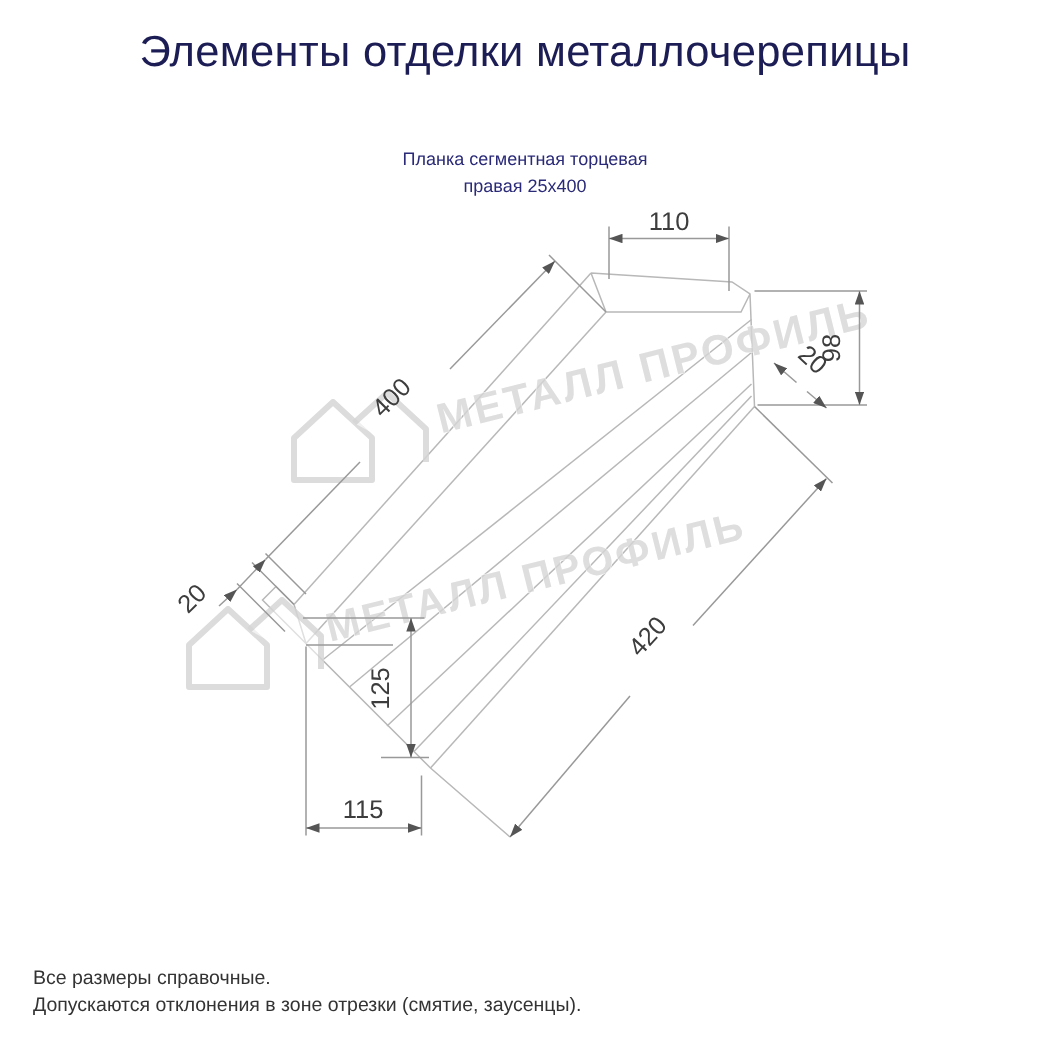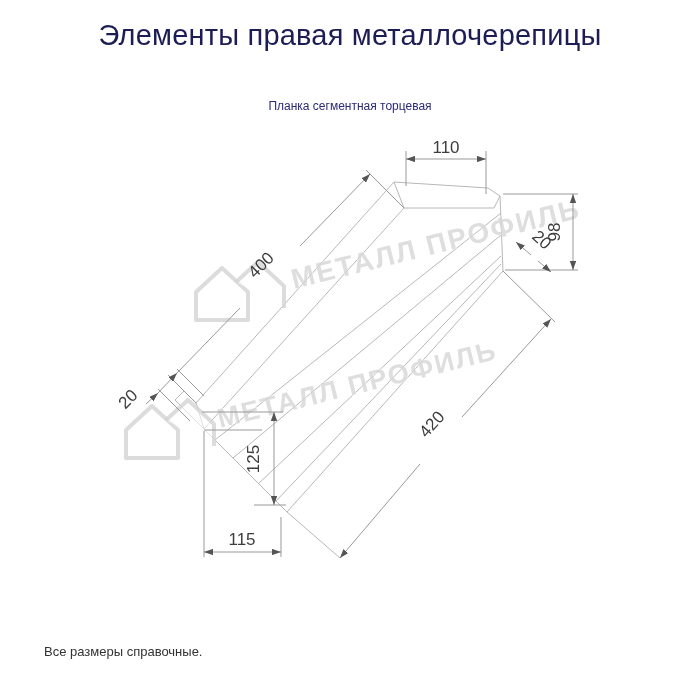--- a/index.html
+++ b/index.html
@@ -17,31 +17,32 @@
   .drawing-svg{position:absolute;left:0;top:0;width:700px;height:700px;}
   .geo{stroke:var(--geometry-line);stroke-width:1;fill:none;}
   .dim{stroke:var(--dimension-line);stroke-width:1;fill:none;}
   .dim-text{fill:var(--dim-text);font-size:17px;font-family:"Liberation Sans",sans-serif;}
   .wm-text{fill:var(--watermark);font-size:28px;font-weight:bold;letter-spacing:2px;
     opacity:0.8;paint-order:stroke;stroke:#ffffff;stroke-width:0.8px;
     font-family:"Liberation Sans",sans-serif;}
   .wm-logo{stroke:var(--watermark);stroke-width:4;fill:rgba(255,255,255,0.65);
     opacity:0.85;stroke-linejoin:round;}
   .arrowhead{fill:#555555;}
-  .footer{position:absolute;left:22px;top:643px;font-size:13px;line-height:18px;color:#333333;margin-left:22px;}
+  .footer{position:absolute;left:22px;top:643px;font-size:13px;line-height:18px;color:#333333;}
 </style>
 </head>
 <body>
 
 <div class="page">
 
-  <div class="title">Элементы правая металлочерепицы</div>
+  <div class="title">Элементы отделки металлочерепицы</div>
 
   <div class="subtitle">
     <div>Планка сегментная торцевая</div>
+    <div>правая 25х400</div>
   </div>
 
   <svg class="drawing-svg" viewBox="0 0 700 700">
     <defs>
       <marker id="arrow" viewBox="0 0 10 7" refX="10" refY="3.5" markerWidth="9" markerHeight="6.3" orient="auto-start-reverse">
         <path d="M0,0 L10,3.5 L0,7 Z" class="arrowhead"></path>
       </marker>
     </defs>
 
     <g>
@@ -119,15 +120,16 @@
 
     <g>
       <path class="dim" d="M204,431 L204,557 M281,517 L281,557"></path>
       <line class="dim" x1="204" y1="552" x2="281" y2="552" marker-start="url(#arrow)" marker-end="url(#arrow)"></line>
       <text class="dim-text" x="242" y="545" text-anchor="middle">115</text>
     </g>
   </svg>
 
   <div class="footer">
     <div>Все размеры справочные.</div>
+    <div>Допускаются отклонения в зоне отрезки (смятие, заусенцы).</div>
   </div>
 
 </div>
 
 </body></html>

